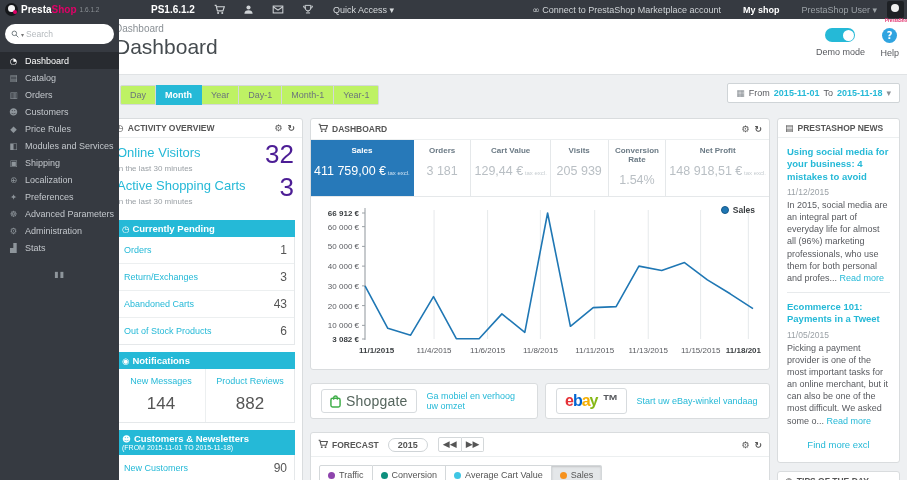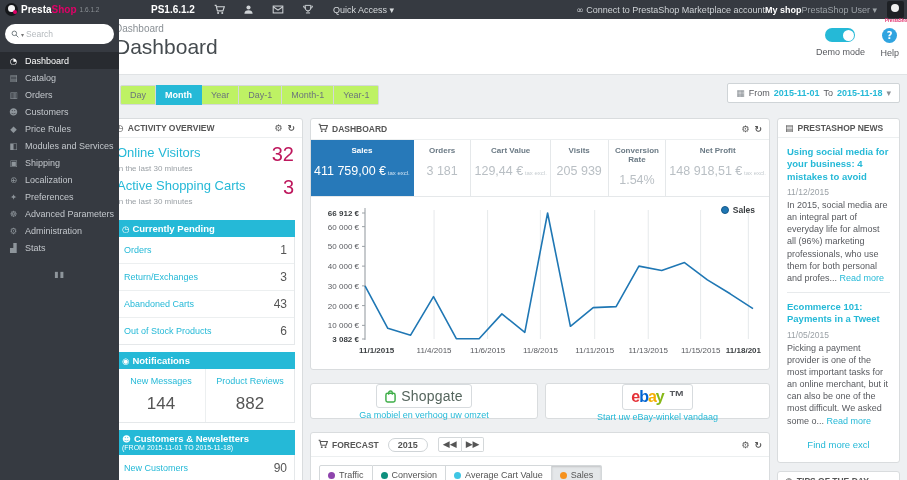--- a/index.html
+++ b/index.html
@@ -12,21 +12,21 @@
   .brand { width:105px; display:flex; align-items:center; gap:3px; padding-left:5px; flex-shrink:0; }
   .logo-circle { width:13px; height:13px; border-radius:50%; background:#15171a; position:relative; flex-shrink:0; }
   .logo-circle::after { content:""; position:absolute; left:2.5px; top:2px; width:7px; height:7px; border-radius:50%; background:#f4f4f4; }
   .logo-circle::before { content:""; position:absolute; right:1.5px; bottom:2px; width:4px; height:4px; border-radius:50%; background:#df0067; z-index:1; }
   .brand b { color:#fff; font-size:10px; font-weight:bold; }
   .brand b .shop { color:#df0067; }
   .brand .ver { font-size:6.5px; color:#8b9095; }
   .ps-ver { color:#fff; font-weight:bold; font-size:10px; margin:0 10px 0 4px;padding-left:42px; }
   .top-ico { margin:0 9px; display:inline-flex; align-items:center; }
   .qa { margin-left:10px; font-size:9px; color:#d6dadd; }
-  .top-right { margin-left:auto; display:flex; align-items:center; gap:0; padding-right:30px; font-size:9px; }
+  .top-right { margin-left:auto; display:flex; align-items:center; gap:22px; padding-right:30px; font-size:9px; }
   .top-right .mshop { color:#fff; font-weight:bold; }
   .top-right .usr { color:#9ba1a6; }
   .avatar-wrap { position:absolute; right:2px; top:1px; width:20px; text-align:center; z-index:31; }
   .avatar { width:17px; height:17px; margin:0 auto; border-radius:2px; background:#1d2024; position:relative; }
   .avatar::after { content:""; position:absolute; left:4.5px; top:3px; width:8px; height:8px; border-radius:50%; background:#efefef; }
   .avatar-cap { font-size:4.5px; color:#e1306c; font-weight:bold; line-height:5px; }
 
   
   .sidebar { position:absolute; top:19px; left:0; width:119px; height:461px; background:#363a41; z-index:20; }
   .search-wrap { margin:5px 5px 8px; background:#fff; border-radius:10px; height:20px; display:flex; align-items:center; padding:0 6px; gap:2px; }
@@ -68,21 +68,21 @@
   .panel { background:#fff; border:1px solid #d9dcde; border-radius:3px; }
   .panel-h { display:flex; align-items:center; gap:4px; padding:4px 7px; border-bottom:1px solid #eceff0; font-size:8.5px; font-weight:bold; color:#555; }
   .panel-h .glyph { color:#555; font-size:9px; }
   .panel-h .hicons { margin-left:auto; color:#c3c8cc; font-size:10px; display:flex; gap:5px; }
   .panel-h .hicons span { cursor:pointer; }
 
   
   .act-stats { padding:7px 8px 2px; }
   .stat-top { display:flex; justify-content:space-between; align-items:flex-start; }
   .stat-label { color:#25b9d7; font-size:13px; }
-  .stat-value { font-size:20px; font-weight:300; color:#be185d; line-height:18px; }
+  .stat-value { font-size:26px; font-weight:300; color:#4c1d95; line-height:18px; }
   .stat-sub { font-size:8px; color:#9ba1a6; margin:1px 0 5px; }
   .sect-h { background:#25b9d7; color:#fff; margin:7px 7px 0; padding:3px 6px; font-size:9.5px; font-weight:bold; }
   .sect-h .glyph { font-size:8.5px; margin-right:3px; }
   .sect-sub { font-size:7px; font-weight:normal; line-height:8px; }
   .sect-box { margin:0 7px; border:1px solid #e5e8ea; border-top:none; }
   .srow { display:flex; justify-content:space-between; align-items:center; padding:6px 7px; border-bottom:1px solid #eceff0; background:#fff; }
   .srow:last-child { border-bottom:none;text-align:right; }
   .srow a { color:#25b9d7; font-size:9px; text-decoration:none; cursor:pointer; }
   .srow .val { color:#555; font-size:12px; }
   .cols2 { display:flex; }
@@ -100,21 +100,21 @@
   .kpi .ksuf { font-size:6px; color:#c6ccd0; }
   .kpi.active { background:#2779b9; border-color:#2779b9; }
   .kpi.active .klabel, .kpi.active .kvalue { color:#fff; }
   .kpi.active .ksuf { color:#cfe2f2; }
   .chart-wrap { position:relative; padding:6px 6px 4px; }
   .chart-legend { position:absolute; top:8px; right:14px; display:flex; align-items:center; gap:4px; font-size:8.5px; color:#3c4043; font-weight:bold; }
   .chart-legend .dot { width:8px; height:8px; border-radius:50%; background:#1f77b4; border:1px solid #15598a; }
 
   
   .mod-row { margin-top:13px; display:flex; gap:7px; }
-  .mod-panel { background:#fff; border:1px solid #d9dcde; border-radius:3px; height:36px; display:flex; align-items:center; gap:2px; padding:0 10px;flex-direction:column; }
+  .mod-panel { background:#fff; border:1px solid #d9dcde; border-radius:3px; height:36px; display:flex; align-items:center; gap:10px; padding:0 10px; }
   .mod-panel.shopgate { width:228px; }
   .mod-panel.ebay { width:225px; }
   .logo-box { border:1px solid #d7dbde; border-radius:3px; background:#fff; display:flex; align-items:center; gap:5px; padding:3px 8px; }
   .sg-text { font-size:14px; color:#55655d; letter-spacing:0.2px; }
   .ebay-logo { font-size:16px; font-weight:bold; letter-spacing:-1px; }
   .mod-link { color:#25b9d7; font-size:9px; text-decoration:none; cursor:pointer; }
 
   
   .forecast { margin-top:13px; }
   .year-pill { border:1px solid #cfd4d7; border-radius:9px; padding:1px 9px; font-size:9px; color:#555; font-weight:bold; margin-left:5px; }

